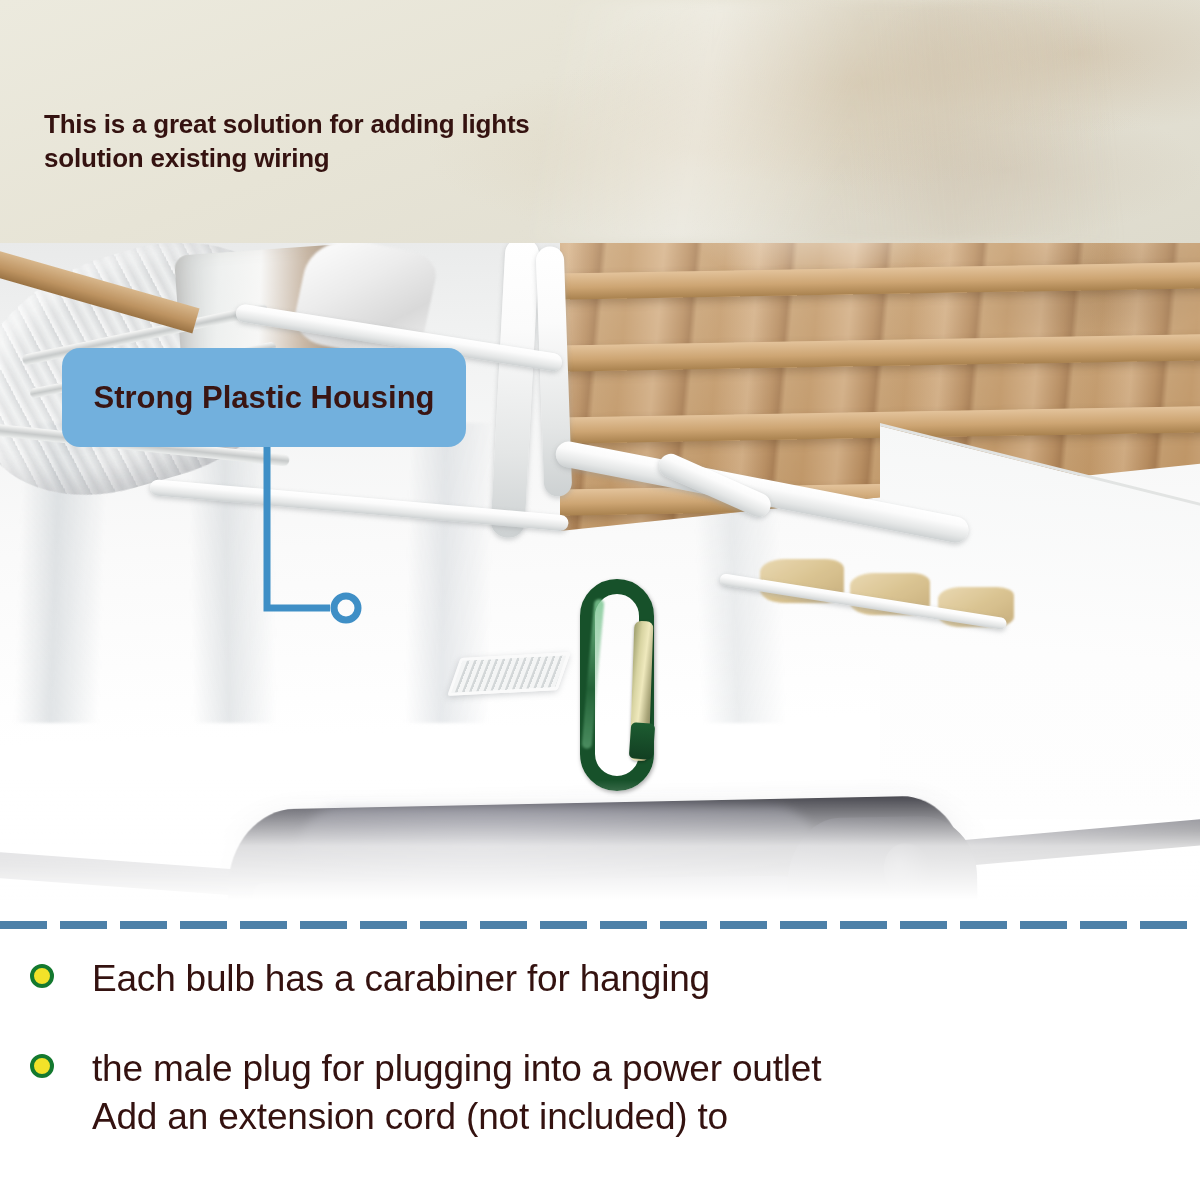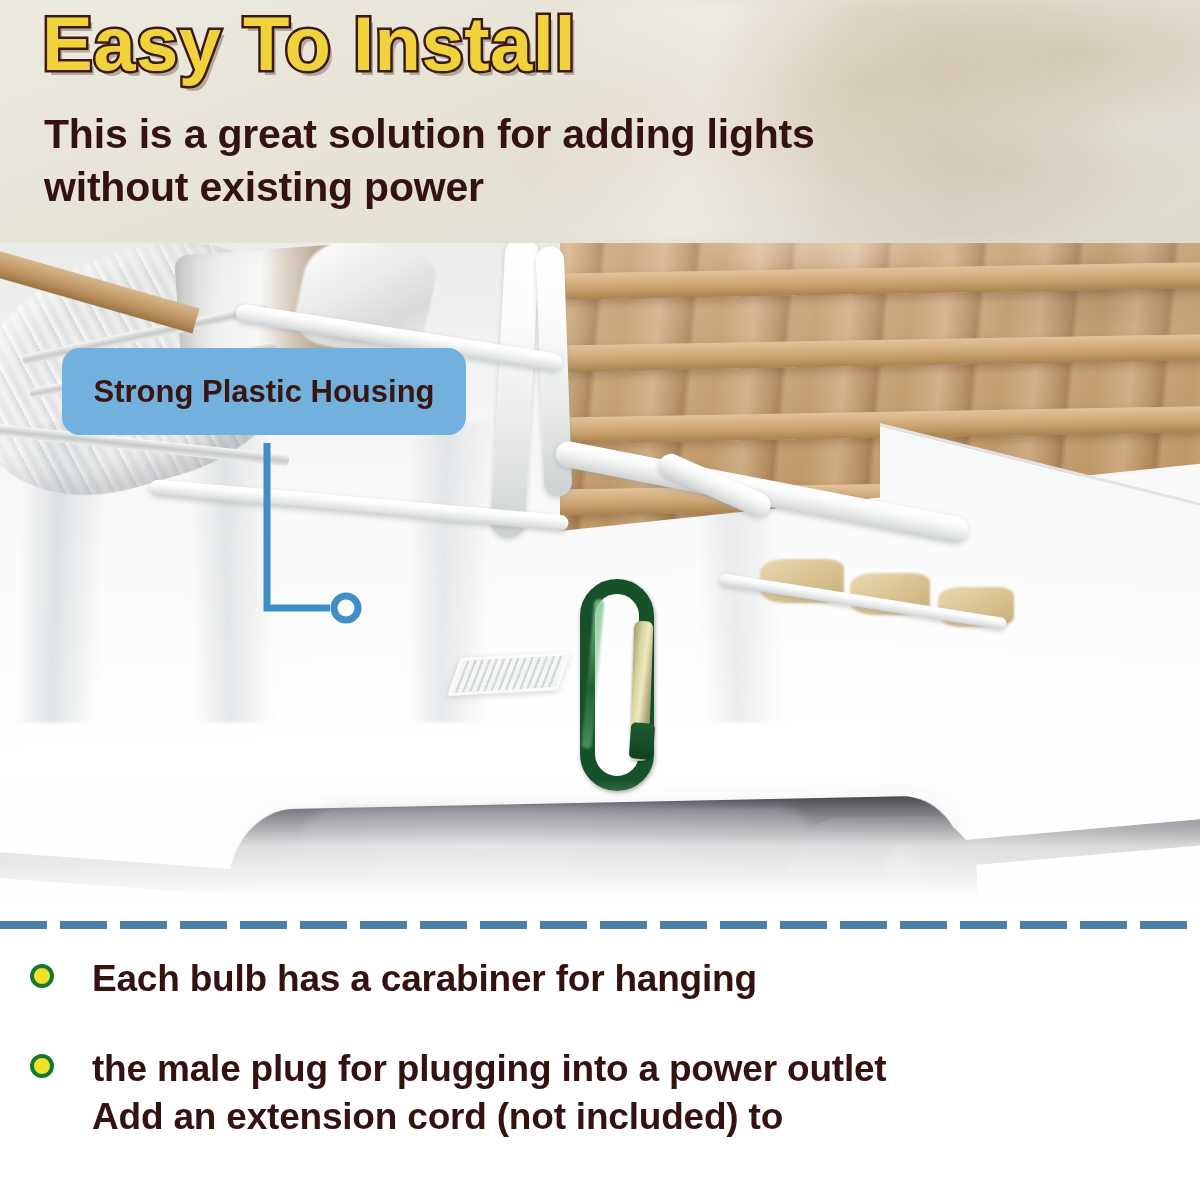--- a/index.html
+++ b/index.html
@@ -52,21 +52,21 @@
     color: #f0d23c;
     -webkit-text-stroke: 5px #3a1a12;
     paint-order: stroke fill;
     white-space: nowrap;
     text-shadow: 4px 5px 0 rgba(58,26,18,0.30);
   }
   .subtitle {
     position: absolute;
     left: 44px; top: 108px;
     width: 1010px;
-    font-size: 41px;
+    font-size: 26px;
     font-weight: 700;
     line-height: 1.30;
     color: #341210;
     letter-spacing: -0.2px;
   }
   .subtitle .ln { display: block; white-space: nowrap; }
 
   
   .photo {
     position: absolute;
@@ -308,21 +308,21 @@
   }
   .photo-fade {
     position: absolute; left: 0; bottom: 0; width: 1200px; height: 120px;
     background: linear-gradient(180deg, rgba(255,255,255,0) 0%, rgba(255,255,255,0.85) 55%, #ffffff 100%);
   }
 
   
   .callout {
     position: absolute;
     left: 62px; top: 348px;
-    width: 404px; height: 87px;
+    width: 404px; height: 99px;
     background: #72b0dd;
     border-radius: 18px;
     display: flex; flex-direction: column;
     align-items: center; justify-content: center;
     z-index: 8;
   }
   .callout span {
     display: block;
     color: #3a1512;
     font-size: 31px;
@@ -356,37 +356,36 @@
     width: 24px; height: 24px;
     border-radius: 50%;
     background: #f2e229;
     border: 4px solid #14792f;
     margin-top: 9px;
   }
   .bullet-text {
     margin-left: 38px;
     color: #341210;
     font-size: 37px;
-    font-weight: 700;
+    font-weight: 400;
     line-height: 1.30;
     letter-spacing: -0.2px;
   }
   .bullet-text .ln { display: block; white-space: nowrap; }
 </style>
 </head>
 <body>
 
 <div id="page">
 
   <div class="header">
     <div class="header-bg"></div>
-    <div class="title-main">Easy To Install</div>
     <div class="subtitle">
       <span class="ln">This is a great solution for adding lights</span>
-      <span class="ln">without existing power</span>
+      <span class="ln">solution existing wiring</span>
     </div>
   </div>
 
   <div class="photo">
     <div class="wall"></div>
     <div class="wall-creases"></div>
 
     <div class="joists">
       <div class="joists-bg"></div>
       <div class="joist-beam" style="left:-30px; top:40px; width:760px; transform:rotate(5deg);"></div>

